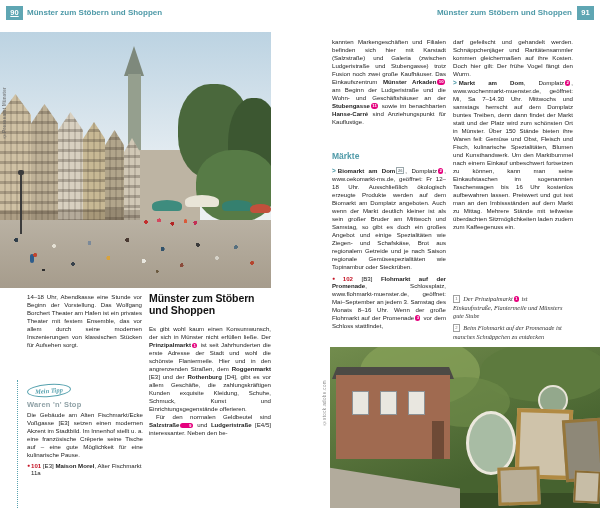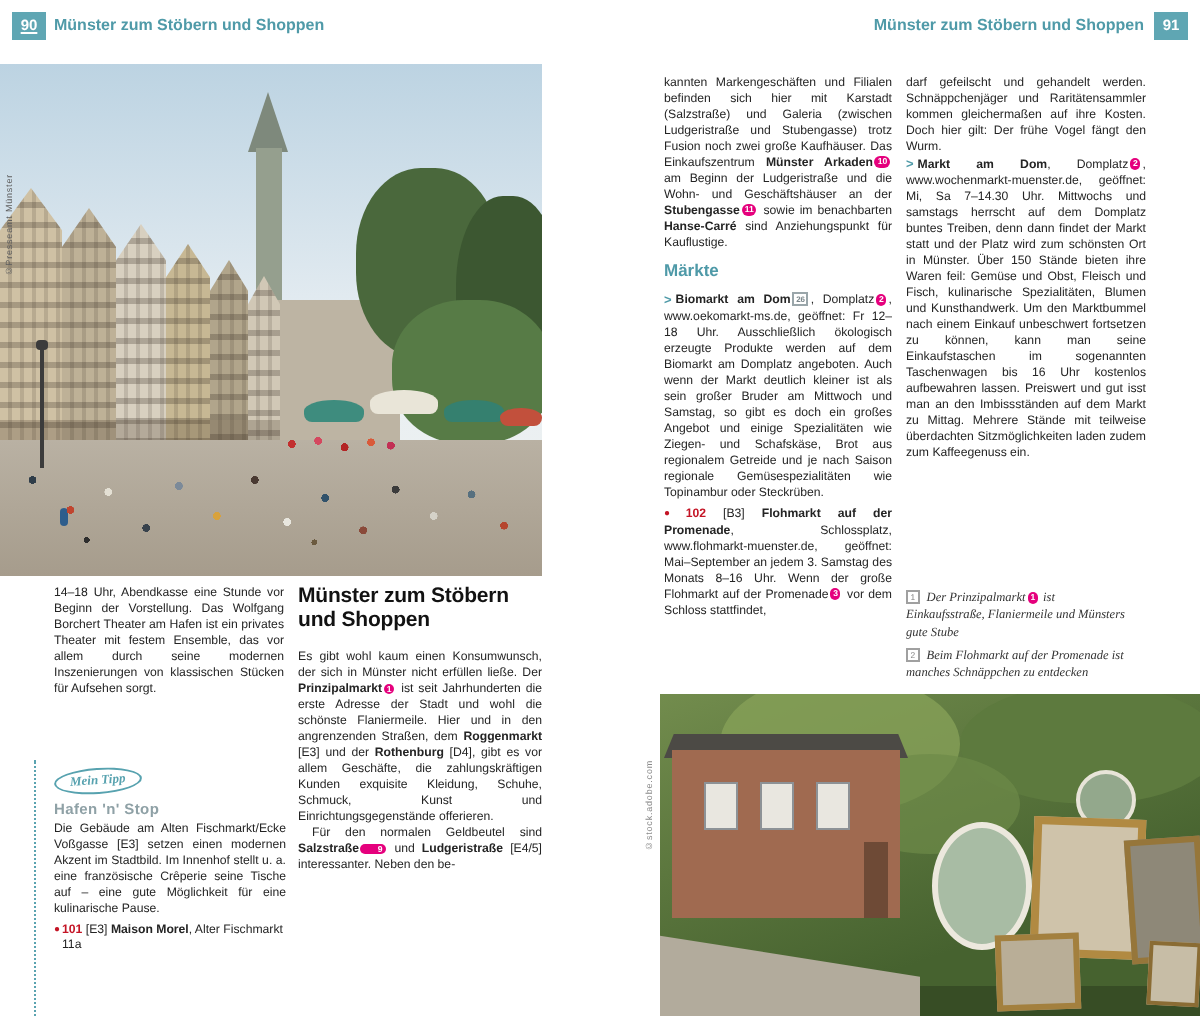--- a/index.html
+++ b/index.html
@@ -101,34 +101,34 @@
   </div>
 
   <div class="col bt" style="left:27px;top:293px;width:115px;">
     <p style="margin:0;">14–18 Uhr, Abendkasse eine Stunde vor Beginn der Vorstellung. Das Wolfgang Borchert Theater am Hafen ist ein privates Theater mit festem Ensemble, das vor allem durch seine modernen Inszenierungen von klassischen Stücken für Aufsehen sorgt.</p>
   </div>
 
   <div class="dotted-rule" style="left:17px;top:380px;height:128px;"></div>
 
   <div class="col" style="left:27px;top:378px;width:116px;">
     <span class="stamp">Mein Tipp</span>
-    <div class="tip-title" style="margin-top:3px;">Hafen 'n' Stop</div>
+    <div class="tip-title" style="margin-top:3px;">Waren 'n' Stop</div>
     <div class="bt" style="margin-top:2px;">Die Gebäude am Alten Fischmarkt/Ecke Voßgasse [E3] setzen einen modernen Akzent im Stadtbild. Im Innenhof stellt u. a. eine französische Crêperie seine Tische auf – eine gute Möglichkeit für eine kulinarische Pause.</div>
     <div class="bt" style="margin-top:2px;text-align:left;padding-left:4px;text-indent:-4px;"><span class="pin-ic">●</span><span class="red-b">101</span> [E3] <span class="sg-b">Maison Morel</span>, Alter Fischmarkt 11a</div>
   </div>
 
   <div class="col" style="left:149px;top:292px;width:122px;">
     <div class="h1">Münster zum Stöbern und Shoppen</div>
     <div class="bt" style="margin-top:9px;">Es gibt wohl kaum einen Konsumwunsch, der sich in Münster nicht erfüllen ließe. Der <span class="sg-b">Prinzipalmarkt</span><span class="mk-pink">1</span> ist seit Jahrhunderten die erste Adresse der Stadt und wohl die schönste Flaniermeile. Hier und in den angrenzenden Straßen, dem <span class="sg-b">Roggenmarkt</span> [E3] und der <span class="sg-b">Rothenburg</span> [D4], gibt es vor allem Geschäfte, die zahlungskräftigen Kunden exquisite Kleidung, Schuhe, Schmuck, Kunst und Einrichtungsgegenstände offerieren.</div>
     <div class="bt" style="text-indent:7px;">Für den normalen Geldbeutel sind <span class="sg-b">Salzstraße</span><span class="mk-pink">9</span> und <span class="sg-b">Ludgeristraße</span> [E4/5] interessanter. Neben den be-</div>
   </div>
 
   <div class="col" style="left:332px;top:38px;width:114px;height:305px;overflow:hidden;">
     <div class="bt">kannten Markengeschäften und Filialen befinden sich hier mit Karstadt (Salzstraße) und Galeria (zwischen Ludgeristraße und Stubengasse) trotz Fusion noch zwei große Kaufhäuser. Das Einkaufszentrum <span class="sg-b">Münster Arkaden</span><span class="mk-pink">10</span> am Beginn der Ludgeristraße und die Wohn- und Geschäftshäuser an der <span class="sg-b">Stubengasse</span><span class="mk-pink">11</span> sowie im benachbarten <span class="sg-b">Hanse-Carré</span> sind Anziehungspunkt für Kauflustige.</div>
-    <div class="h2" style="margin-top:4px;">Märkte</div>
+    <div class="h2" style="margin-top:25px;">Märkte</div>
     <div class="bt" style="margin-top:6px;"><span class="arr-ic">&gt;</span><span class="sg-b">Biomarkt am Dom</span><span class="mk-sq">26</span>, Domplatz<span class="mk-pink">2</span>, www.oekomarkt-ms.de, geöffnet: Fr 12–18 Uhr. Ausschließlich ökologisch erzeugte Produkte werden auf dem Biomarkt am Domplatz angeboten. Auch wenn der Markt deutlich kleiner ist als sein großer Bruder am Mittwoch und Samstag, so gibt es doch ein großes Angebot und einige Spezialitäten wie Ziegen- und Schafskäse, Brot aus regionalem Getreide und je nach Saison regionale Gemüsespezialitäten wie Topinambur oder Steckrüben.</div>
     <div class="bt" style="margin-top:2.5px;"><span class="pin-ic">●</span><span class="red-b">102</span> [B3] <span class="sg-b">Flohmarkt auf der Promenade</span>, Schlossplatz, www.flohmarkt-muenster.de, geöffnet: Mai–September an jedem 3. Samstag des Monats 8–16 Uhr. Wenn der große Flohmarkt auf der Promenade<span class="mk-pink">3</span> vor dem Schloss stattfindet,</div>
   </div>
 
   <div class="col" style="left:453px;top:38px;width:120px;height:252px;overflow:hidden;">
     <div class="bt">darf gefeilscht und gehandelt werden. Schnäppchenjäger und Raritätensammler kommen gleichermaßen auf ihre Kosten. Doch hier gilt: Der frühe Vogel fängt den Wurm.</div>
     <div class="bt" style="margin-top:1px;"><span class="arr-ic">&gt;</span><span class="sg-b">Markt am Dom</span>, Domplatz<span class="mk-pink">2</span>, www.wochenmarkt-muenster.de, geöffnet: Mi, Sa 7–14.30 Uhr. Mittwochs und samstags herrscht auf dem Domplatz buntes Treiben, denn dann findet der Markt statt und der Platz wird zum schönsten Ort in Münster. Über 150 Stände bieten ihre Waren feil: Gemüse und Obst, Fleisch und Fisch, kulinarische Spezialitäten, Blumen und Kunsthandwerk. Um den Marktbummel nach einem Einkauf unbeschwert fortsetzen zu können, kann man seine Einkaufstaschen im sogenannten Taschenwagen bis 16 Uhr kostenlos aufbewahren lassen. Preiswert und gut isst man an den Imbissständen auf dem Markt zu Mittag. Mehrere Stände mit teilweise überdachten Sitzmöglichkeiten laden zudem zum Kaffeegenuss ein.</div>
   </div>
 
   <div class="col cap" style="left:453px;top:295px;width:114px;"><span class="cap-ic">1</span> Der Prinzipalmarkt<span class="mk-pink">1</span> ist Einkaufsstraße, Flaniermeile und Münsters gute Stube</div>

